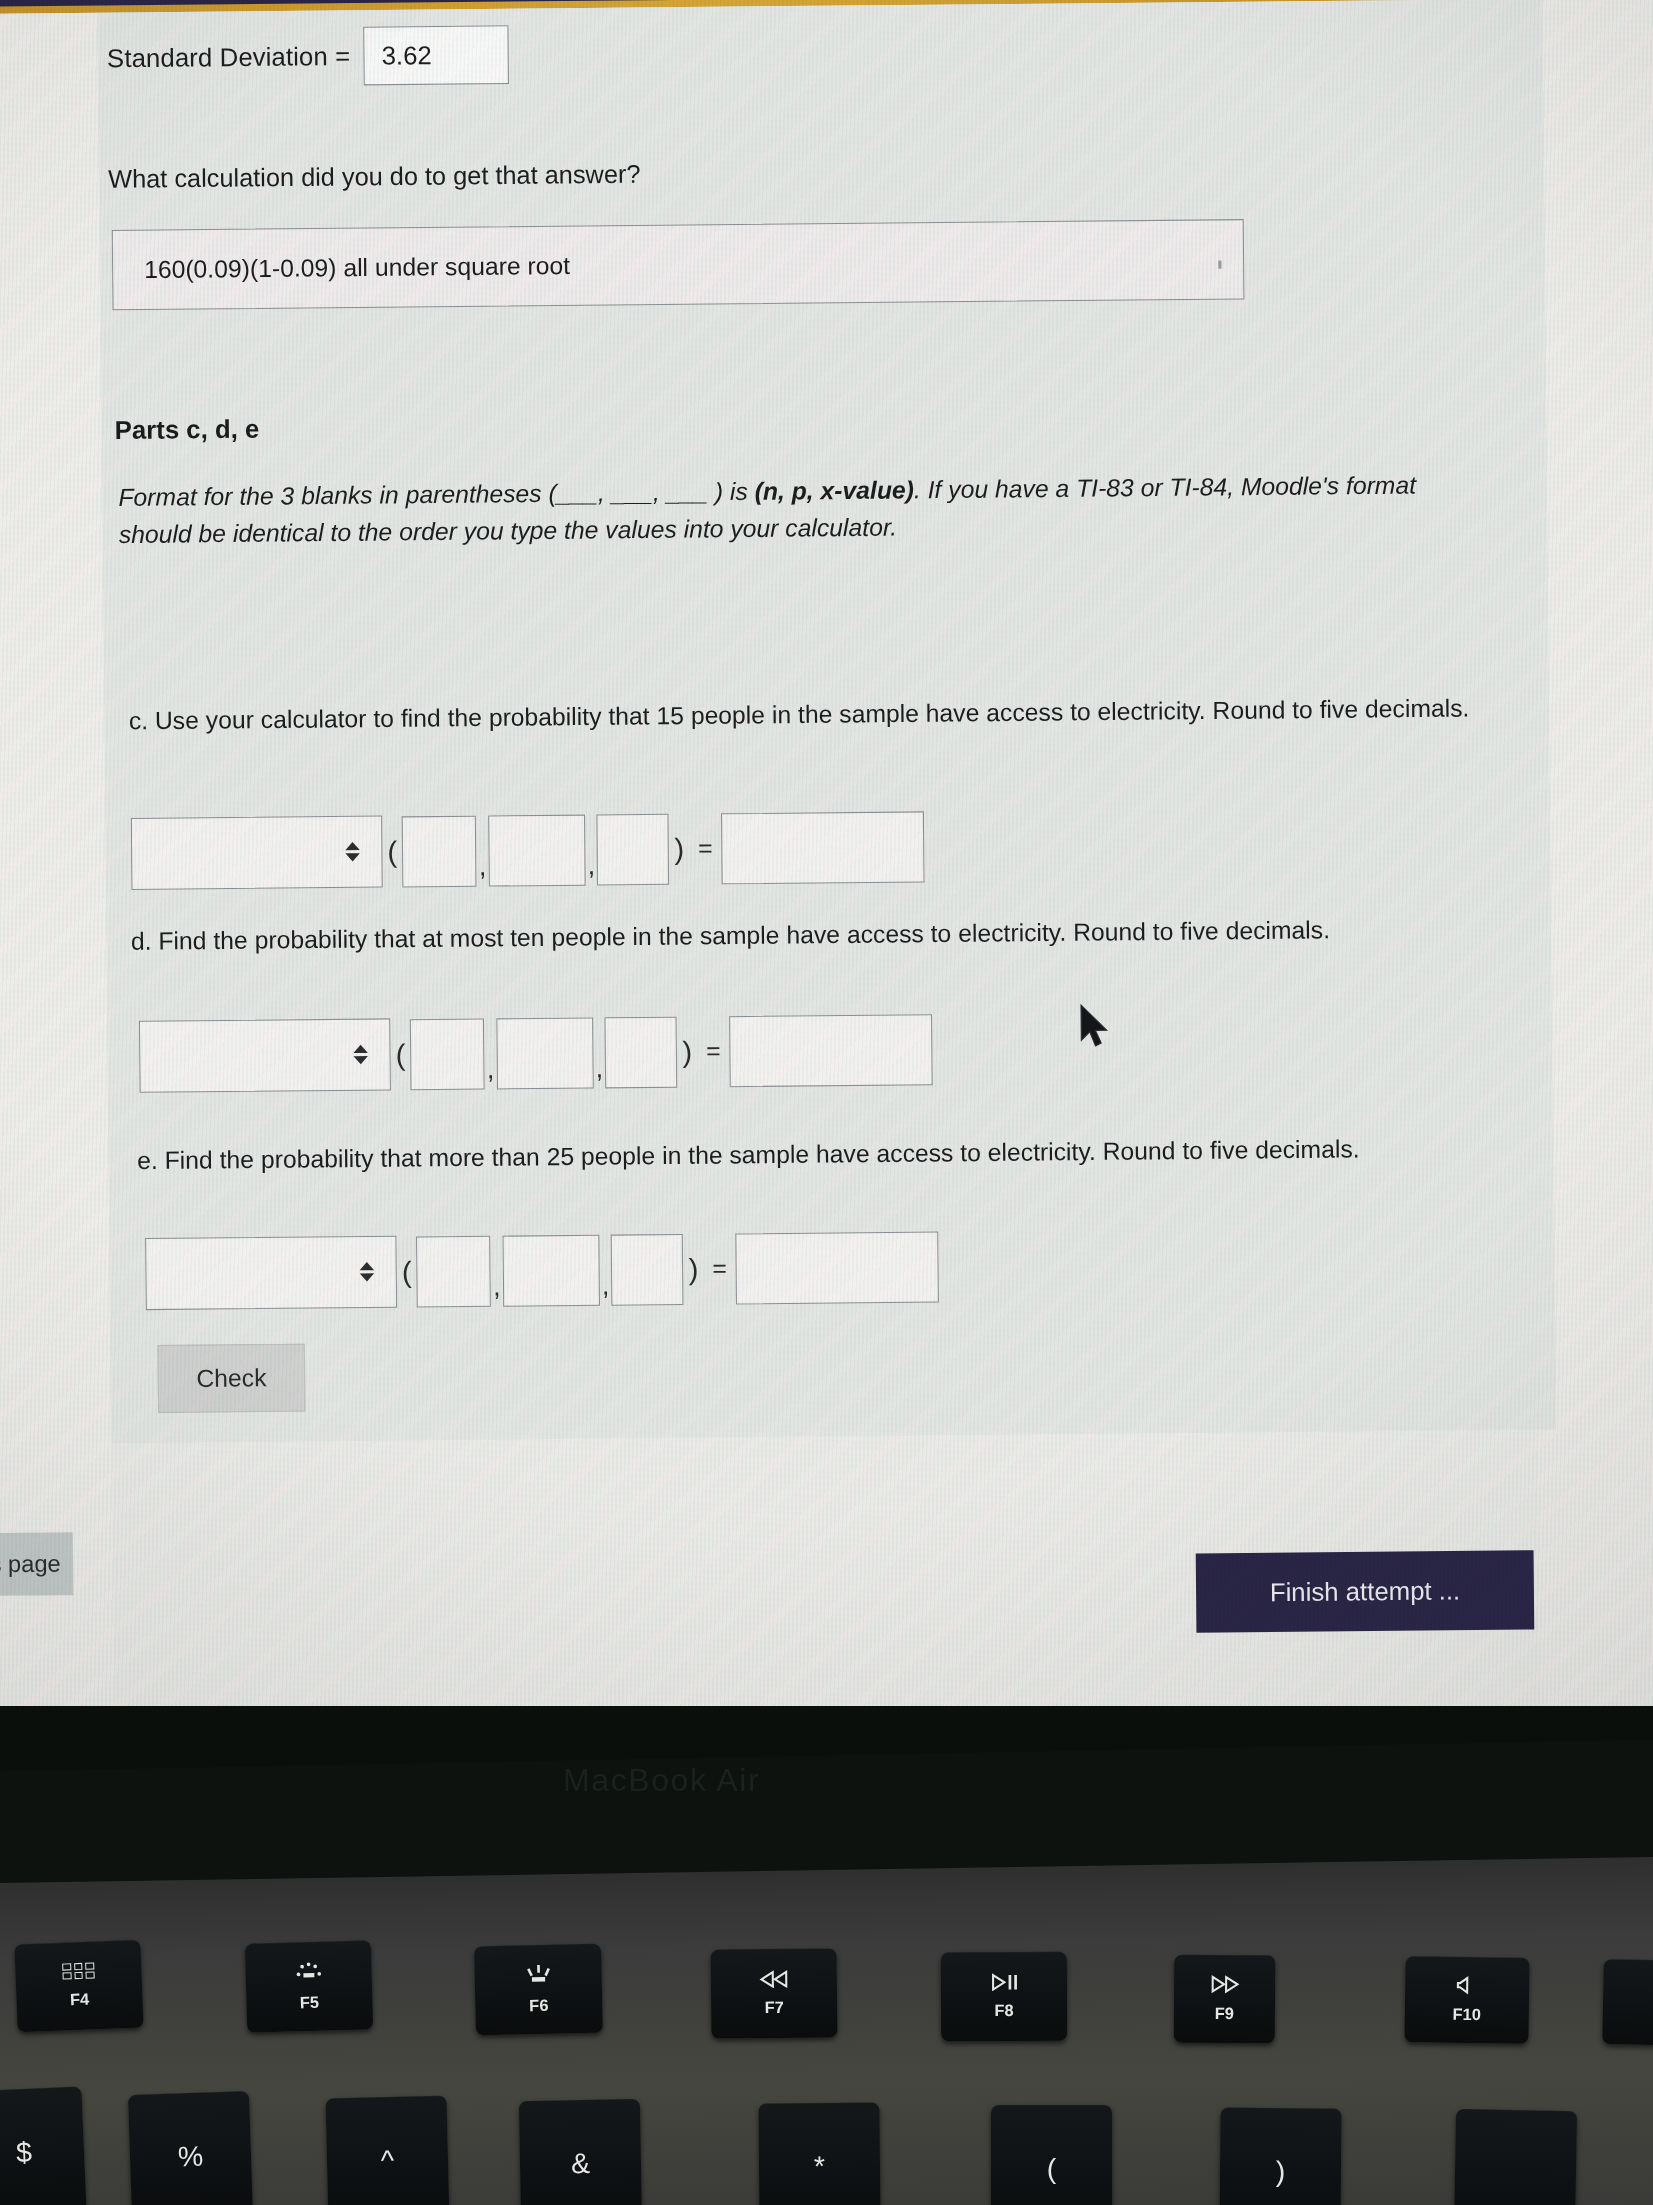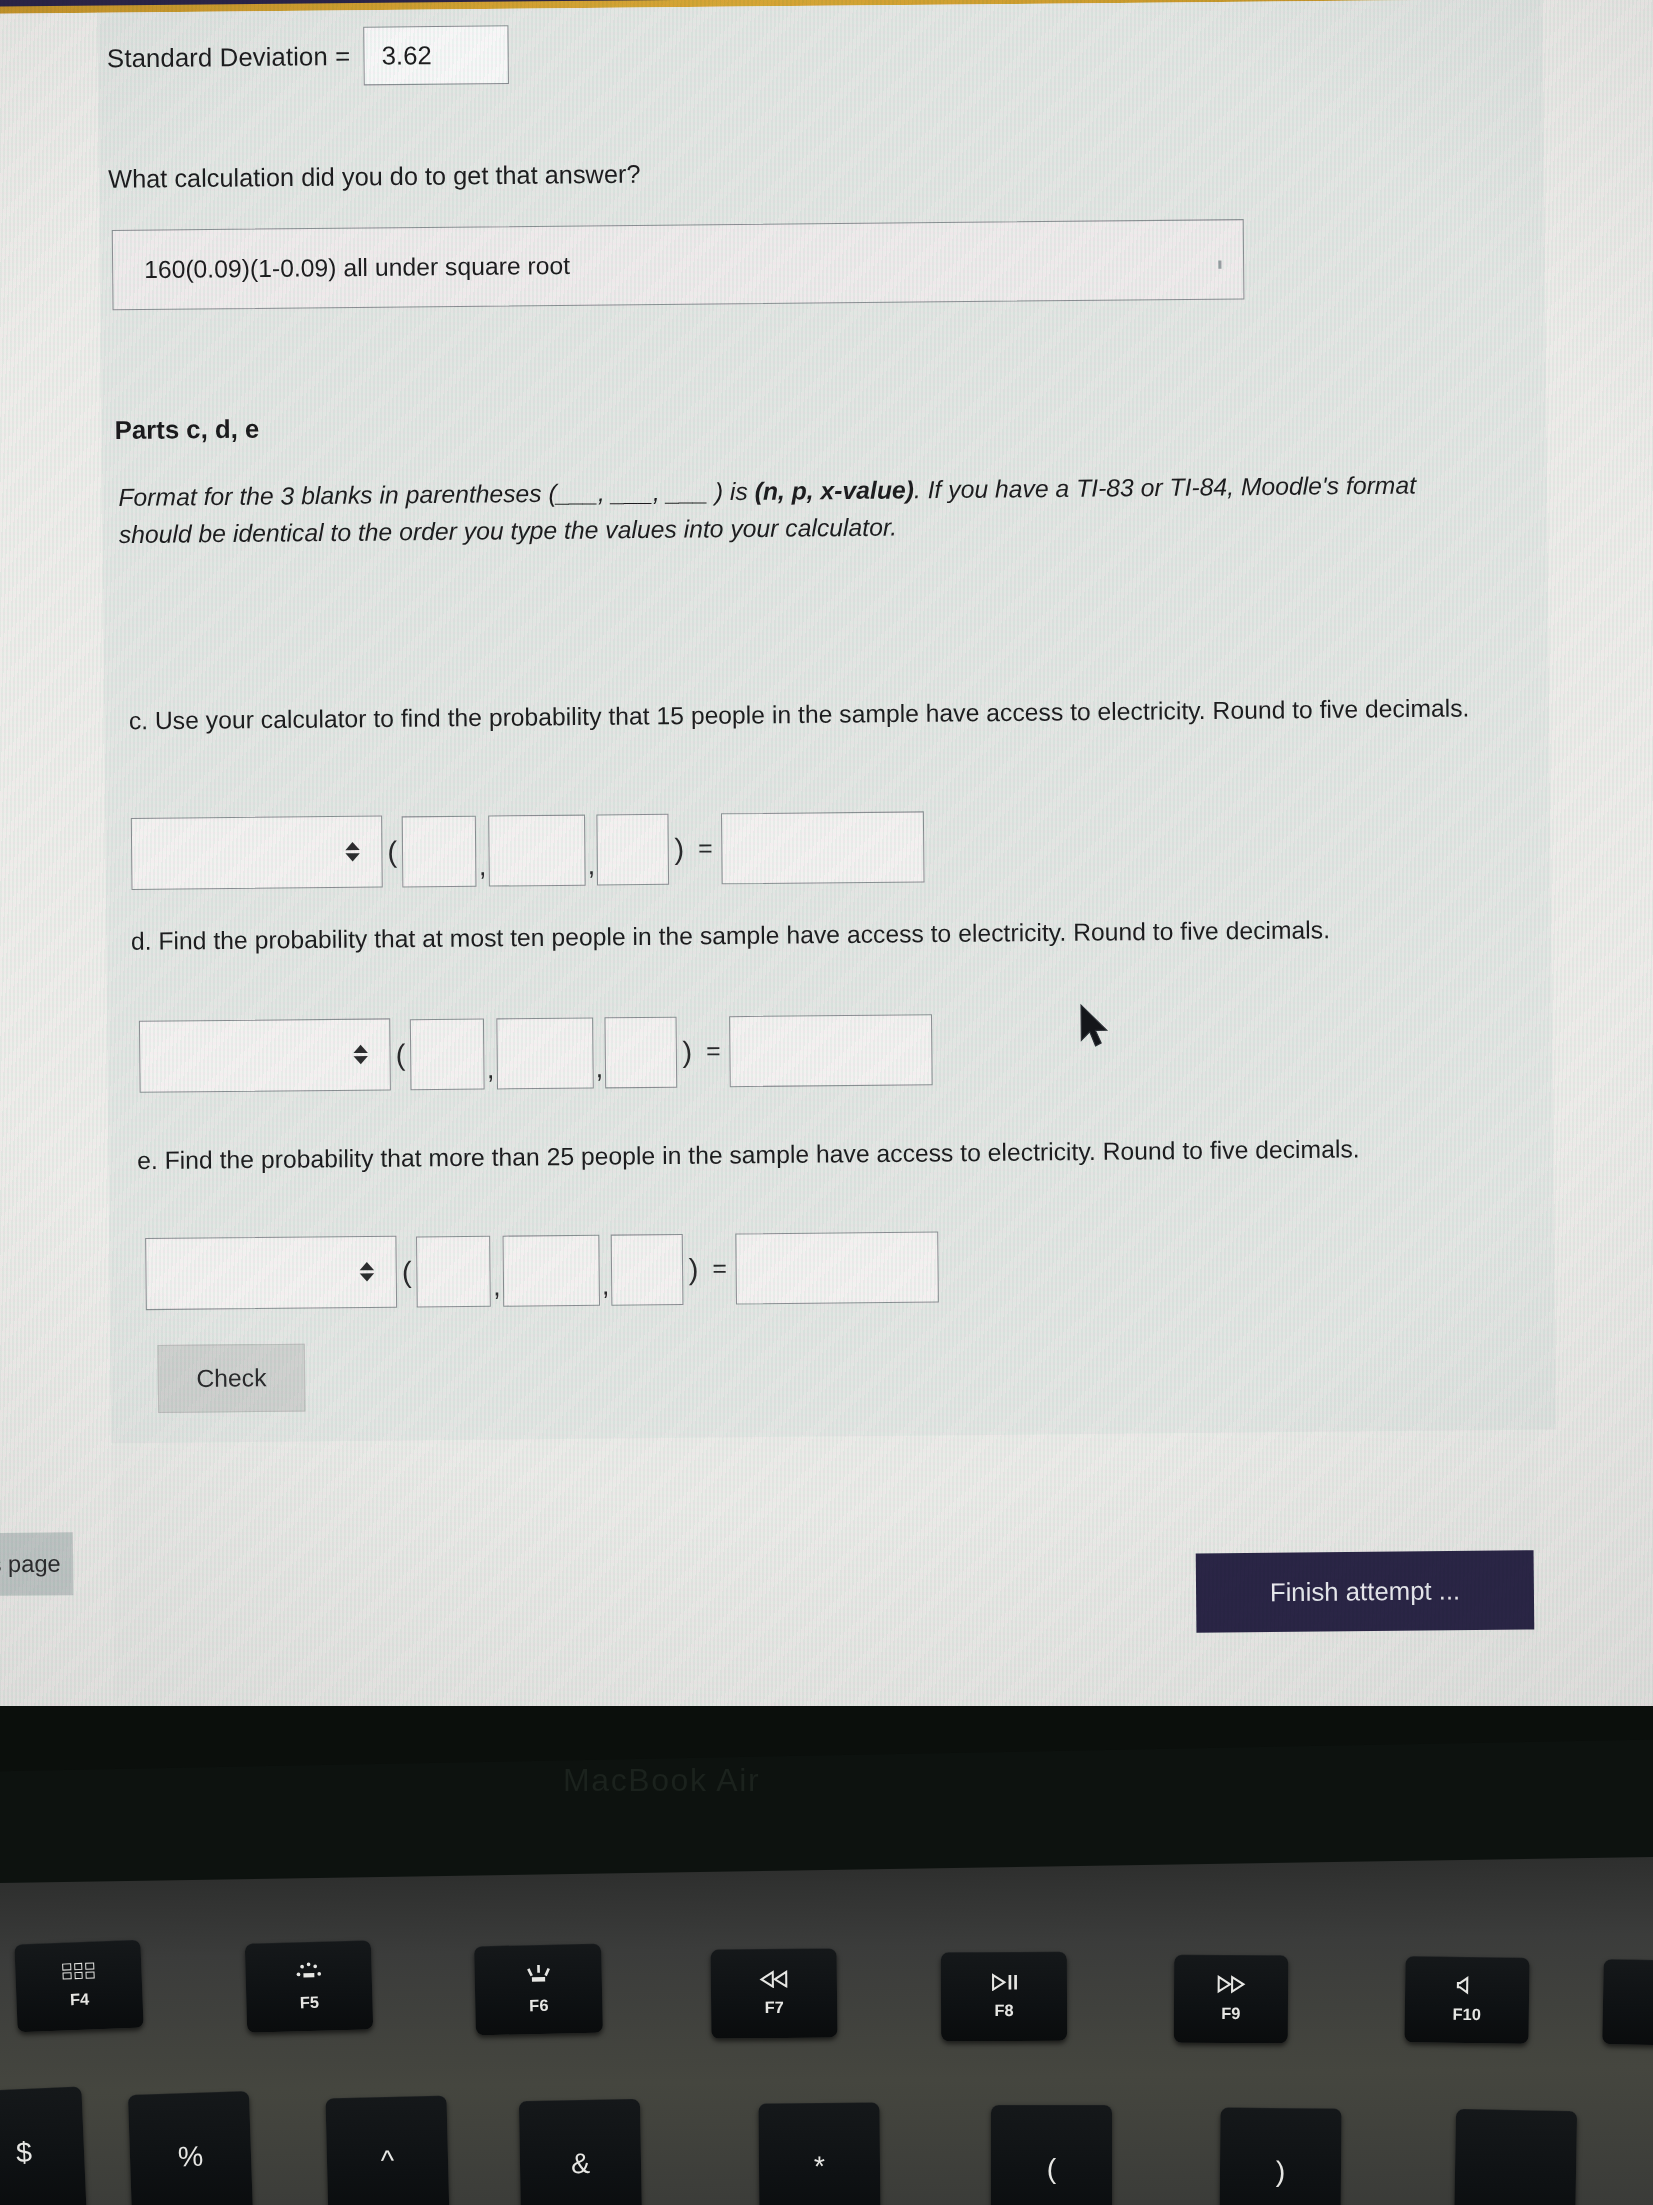--- a/index.html
+++ b/index.html
@@ -360,21 +360,21 @@
       <span class="glyph">
         <svg class="gl" width="31" height="18.6" viewBox="0 0 28 18">
           <path d="M3 2 L3 16 L14 9 Z" fill="none" stroke="#e6e6e3" stroke-width="2"></path>
           <rect x="18" y="2" width="2.6" height="14" fill="#e6e6e3"></rect>
           <rect x="23.5" y="2" width="2.6" height="14" fill="#e6e6e3"></rect>
         </svg>
       </span>
       <span class="fname">F8</span>
     </div>
 
-    <div class="key" style="left:1174px;top:18.6px;width:114px;height:88px;transform:rotate(0.3deg);">
+    <div class="key" style="left:1174px;top:18.6px;width:101px;height:88px;transform:rotate(0.3deg);">
       <span class="glyph">
         <svg class="gl" width="32" height="18.6" viewBox="0 0 30 18">
           <path d="M3 2 L3 16 L14 9 Z" fill="none" stroke="#e6e6e3" stroke-width="2"></path>
           <path d="M16 2 L16 16 L27 9 Z" fill="none" stroke="#e6e6e3" stroke-width="2"></path>
         </svg>
       </span>
       <span class="fname">F9</span>
     </div>
 
     <div class="key" style="left:1405px;top:21px;width:124px;height:86px;transform:rotate(0.8deg);">

